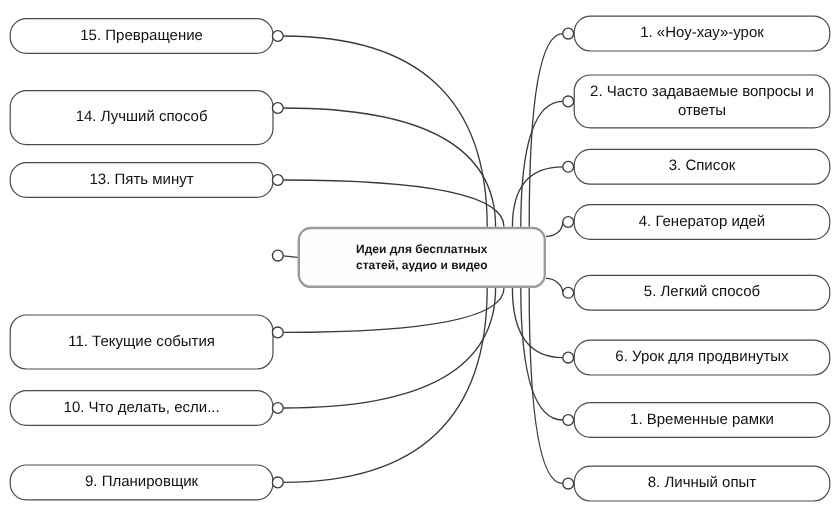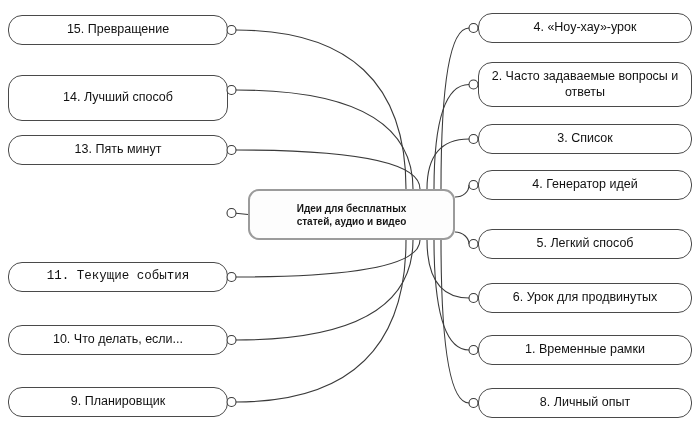--- a/index.html
+++ b/index.html
@@ -103,32 +103,32 @@
 
   <div class="topic-box" style="left:8px;top:15px;width:220px;height:30px;">
     <span>15. Превращение</span>
   </div>
   <div class="topic-box" style="left:8px;top:75px;width:220px;height:46px;">
     <span>14. Лучший способ</span>
   </div>
   <div class="topic-box" style="left:8px;top:135px;width:220px;height:30px;">
     <span>13. Пять минут</span>
   </div>
-  <div class="topic-box" style="left:8px;top:262px;width:220px;height:30px;font-family:Liberation Mono, monospace;">
+  <div class="topic-box" style="left:8px;top:262px;width:220px;height:46px;">
     <span>11. Текущие события</span>
   </div>
   <div class="topic-box" style="left:8px;top:325px;width:220px;height:30px;">
     <span>10. Что делать, если...</span>
   </div>
   <div class="topic-box" style="left:8px;top:387px;width:220px;height:30px;">
     <span>9. Планировщик</span>
   </div>
 
   <div class="topic-box" style="left:478px;top:13px;width:214px;height:30px;">
-    <span>4. «Ноу-хау»-урок</span>
+    <span>1. «Ноу-хау»-урок</span>
   </div>
   <div class="topic-box" style="left:478px;top:62px;width:214px;height:45px;">
     <span>2. Часто задаваемые вопросы и ответы</span>
   </div>
   <div class="topic-box" style="left:478px;top:124px;width:214px;height:30px;">
     <span>3. Список</span>
   </div>
   <div class="topic-box" style="left:478px;top:170px;width:214px;height:30px;">
     <span>4. Генератор идей</span>
   </div>

